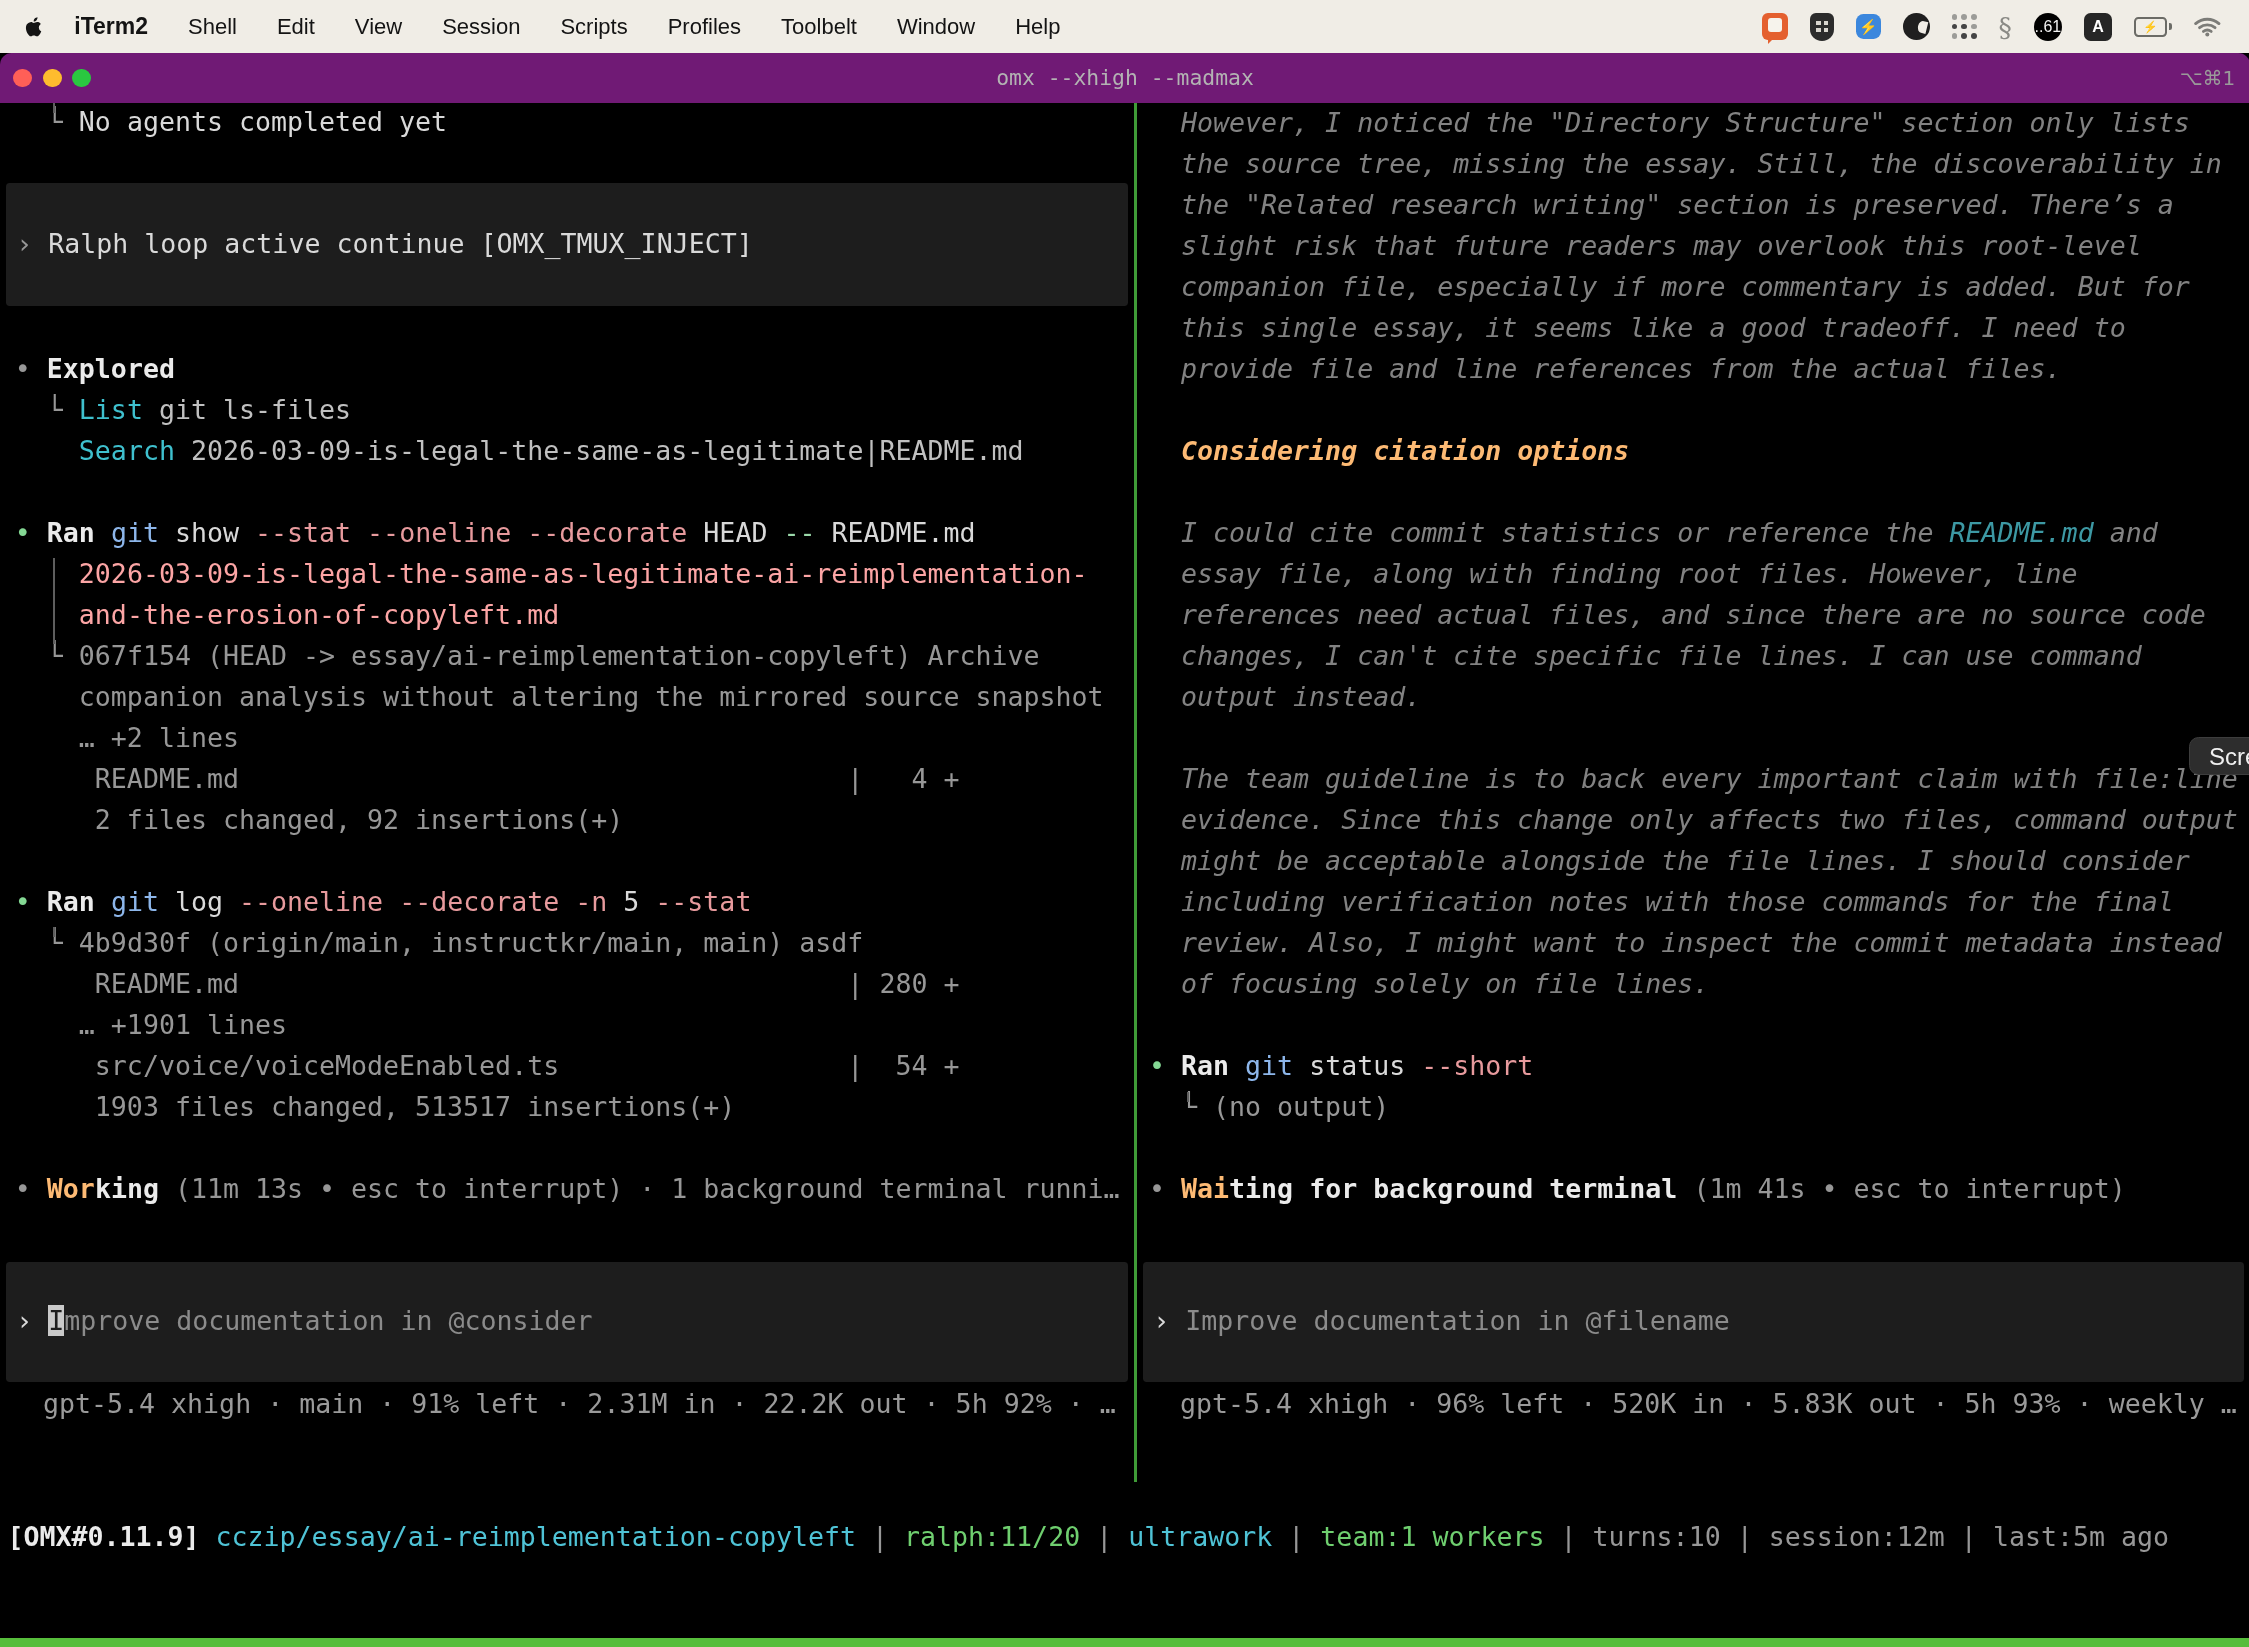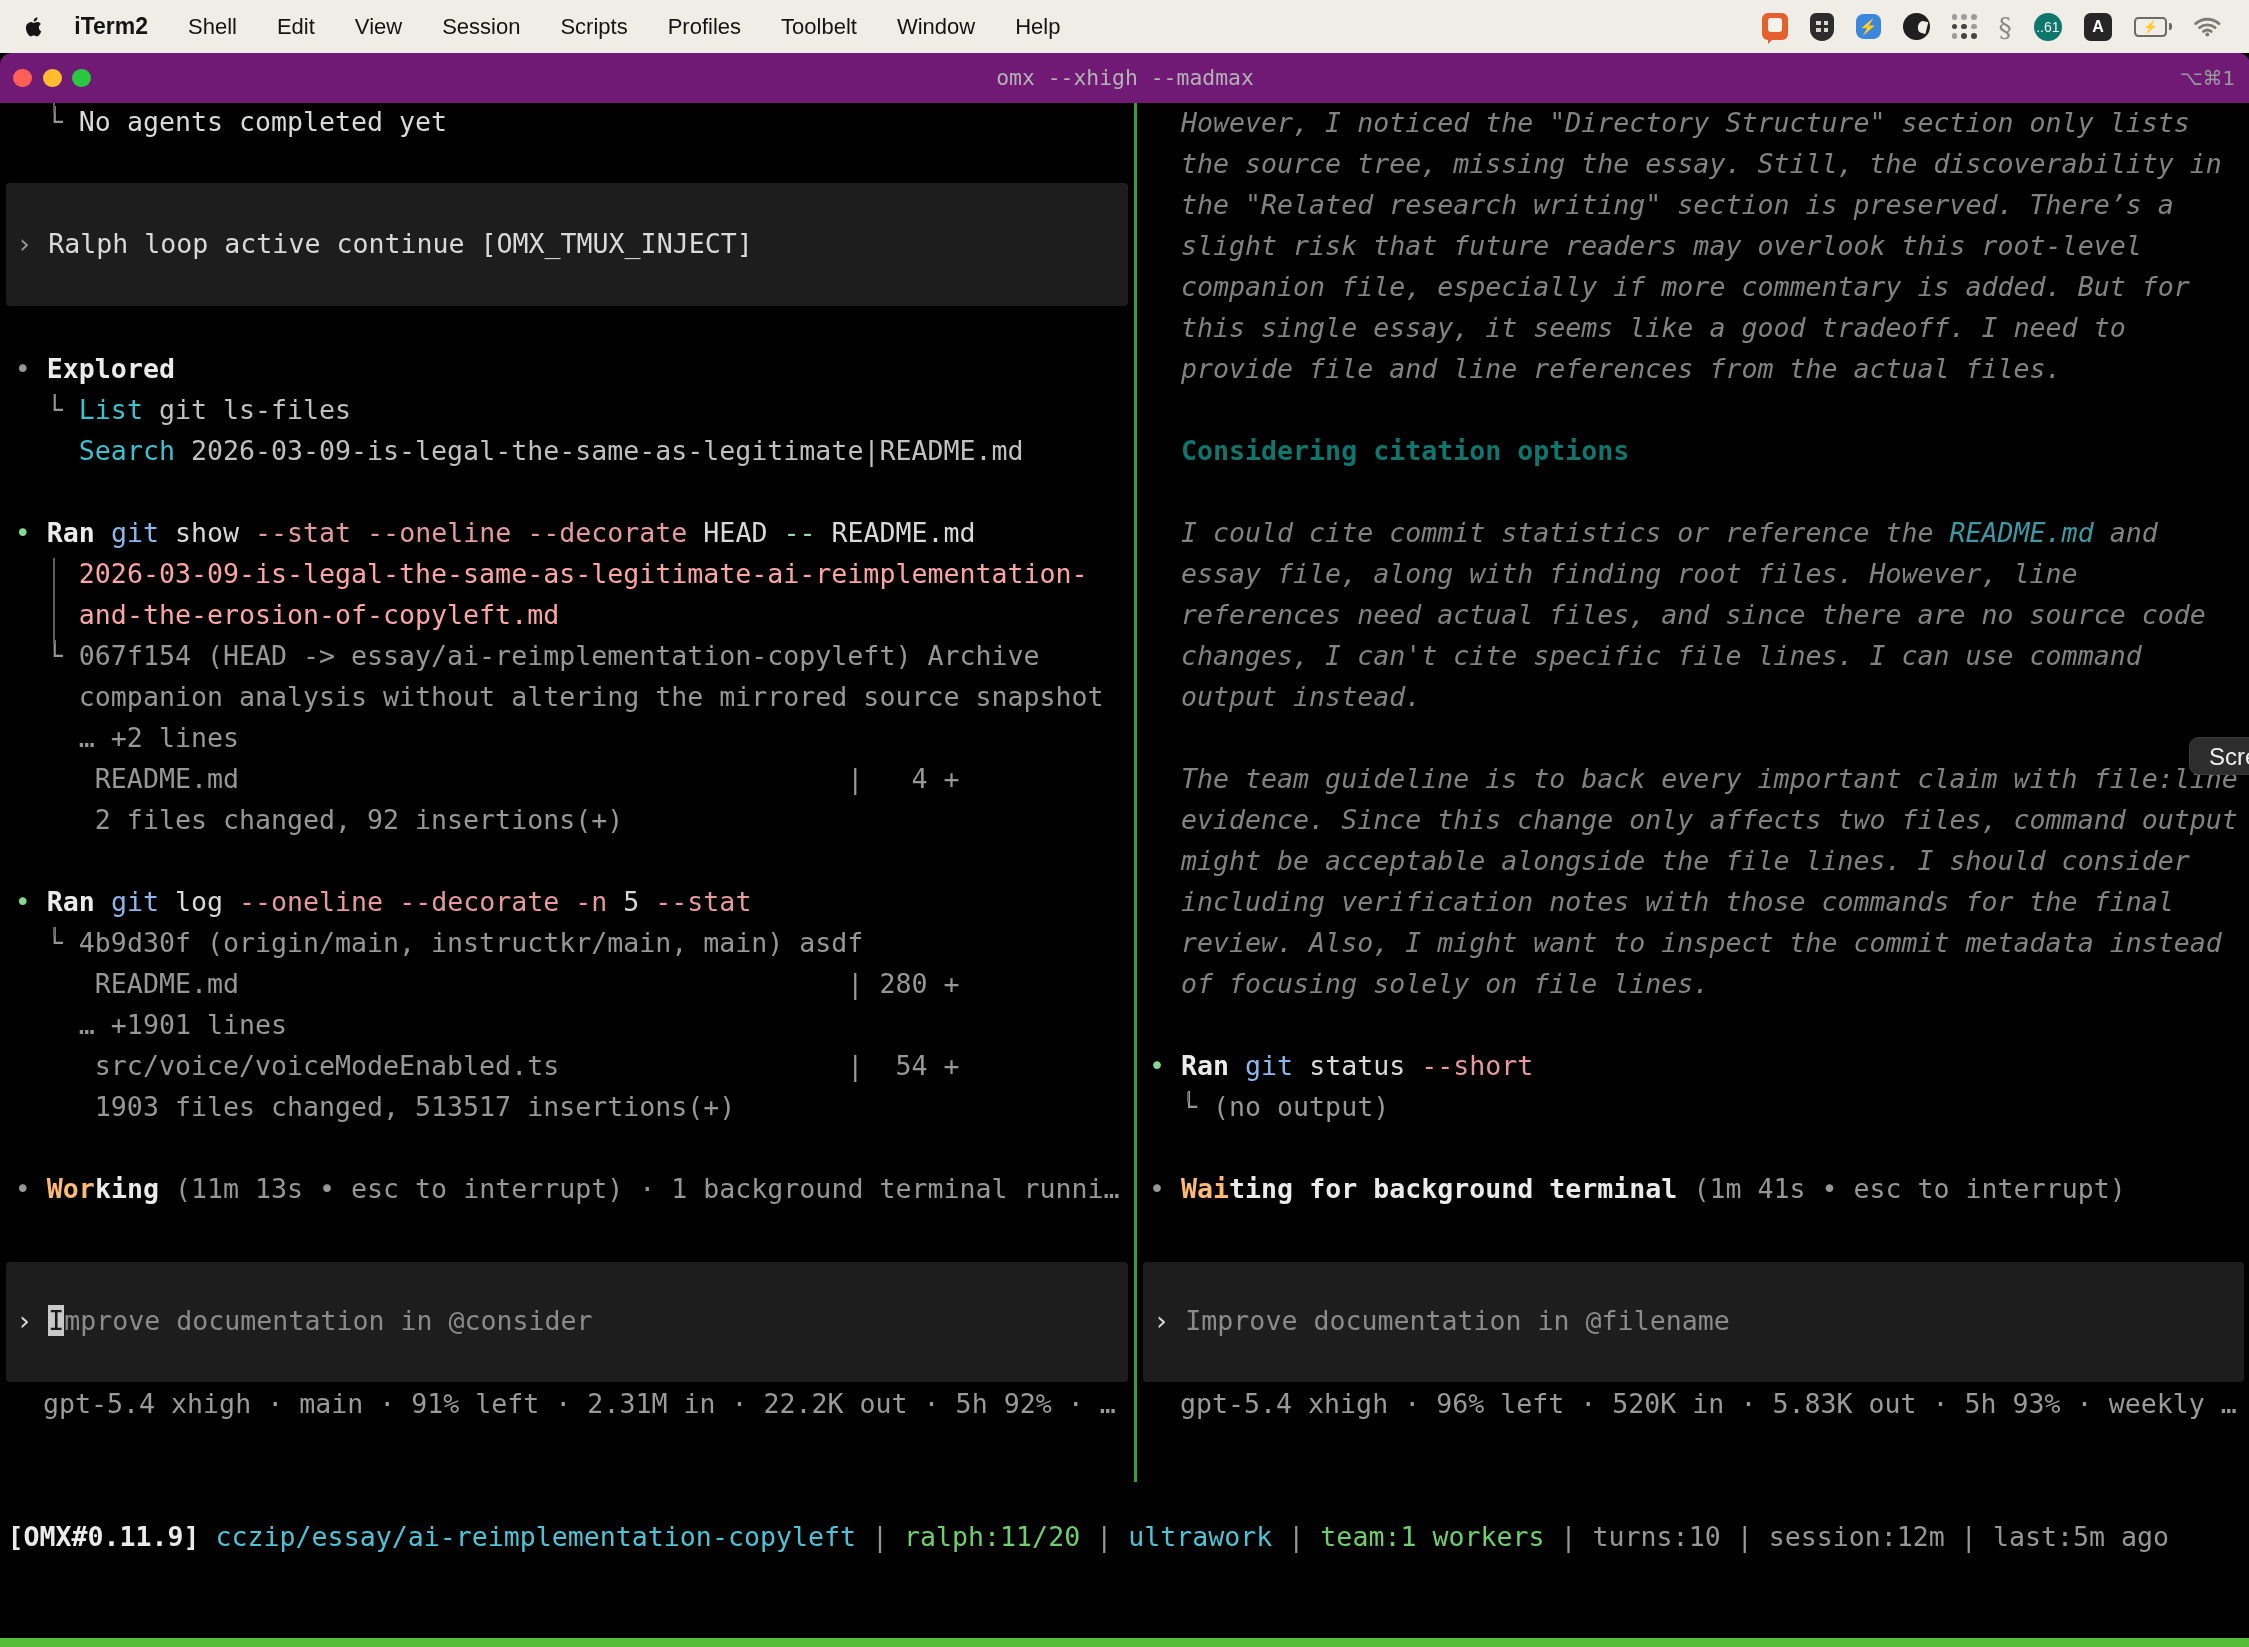--- a/index.html
+++ b/index.html
@@ -18,21 +18,21 @@
   .ic-chat::before{content:"";position:absolute;left:5.9px;top:5.2px;width:14.8px;height:13.3px;background:#f6f3ec;border-radius:3px;}
   .ic-chat::after{content:"";position:absolute;left:5.9px;bottom:-4.4px;border-left:5.2px solid #e4602f;border-bottom:5.9px solid transparent;}
   .ic-shield{width:23.6px;height:28px;background:#2c2c2c;border-radius:5.9px 5.9px 11.8px 11.8px;display:grid;grid-template-columns:4.4px 4.4px;gap:3px;align-content:center;justify-content:center;}
   .ic-shield i{width:4.4px;height:4.4px;background:#d9d6cf;}
   .ic-blue{width:25px;height:25px;background:#3b87dd;border-radius:7.4px;color:#fff;font-size:14.8px;display:flex;align-items:center;justify-content:center;}
   .ic-dark-circle{width:26.6px;height:26.6px;background:#1f1f1f;border-radius:50%;position:relative;overflow:hidden;}
   .ic-dark-circle::after{content:"";position:absolute;right:3px;top:7.4px;width:8.9px;height:11.8px;background:#f0ede6;border-radius:50% 0 0 50%;transform:rotate(14deg);}
   .ic-dots{display:grid;grid-template-columns:repeat(3,5.9px);grid-auto-rows:5.9px;gap:3.7px;}
   .ic-dots i{border-radius:50%;}
   .ic-squiggle{color:#8a8a85;font-size:26.6px;font-family:"DejaVu Serif",serif;}
-  .ic-61{width:28px;height:28px;background:#0f766e;border-radius:50%;color:#f2f2f2;font-size:14px;display:flex;align-items:center;justify-content:center;font-family:"Liberation Sans",sans-serif;}
+  .ic-61{width:28px;height:28px;background:#000000;border-radius:50%;color:#f2f2f2;font-size:16px;display:flex;align-items:center;justify-content:center;font-family:"Liberation Sans",sans-serif;}
   .ic-a{width:28px;height:28px;background:#262626;border-radius:6.6px;color:#fff;font-weight:bold;font-size:16px;display:flex;align-items:center;justify-content:center;font-family:"Liberation Sans",sans-serif;}
   .ic-batt{display:flex;align-items:center;}
   .batt-body{width:29.5px;height:16px;border:2.2px solid #6b6b66;border-radius:4.4px;display:flex;align-items:center;justify-content:center;color:#222;font-size:11.8px;}
   .batt-nub{width:3px;height:7.4px;background:#6b6b66;border-radius:0 2.2px 2.2px 0;margin-left:1.5px;}
 
   
   .window{position:absolute;left:0;top:53px;width:2250px;height:1577px;}
   .titlebar{position:absolute;left:0;top:0;width:2250px;height:50px;background:#701a75;border-radius:11.8px 11.8px 0 0;border-bottom:0.7px solid #242424;}
   .tl-btn{position:absolute;top:15.5px;width:18.5px;height:18.5px;border-radius:50%;}
   .tl-red{left:13.3px;background:#ff5f57;}
@@ -61,21 +61,21 @@
   .c-white{color:#d9d9d9;}
   .c-boldwhite{color:#ebebeb;font-weight:bold;}
   .c-dimbold{color:#fdba74;font-weight:bold;}
   .c-cyan{color:#3fc0ce;}
   .c-blue{color:#8db6ea;}
   .c-salmon{color:#e79a9d;}
   .c-green{color:#84d894;}
   .c-cmdgreen{color:#9bd9aa;}
   .c-peri{color:#fca5a5;}
   .c-italic{color:#828282;font-style:italic;}
-  .c-bolditalic{color:#0f766e;font-weight:bold;}
+  .c-bolditalic{color:#fdba74;font-style:italic;font-weight:bold;}
   .c-tealitalic{color:#3d99a4;font-style:italic;}
   .c-dimgray{color:#8b8b8b;}
   .c-cursor{background:#c9c9c9;color:#1c1c1c;}
   .c-sbcyan{color:#4fc3d6;}
   .c-sbgreen{color:#6fcf6f;margin-top:16px;}
 
   
   .scre{position:absolute;left:2189px;top:634px;width:96px;height:38px;background:#2d2d2d;border:0.7px solid #3d3d3d;
     border-radius:9.6px;color:#f0f0f0;font-family:"Liberation Sans",sans-serif;font-size:24px;line-height:38px;padding-left:19px;box-sizing:border-box;}
 

